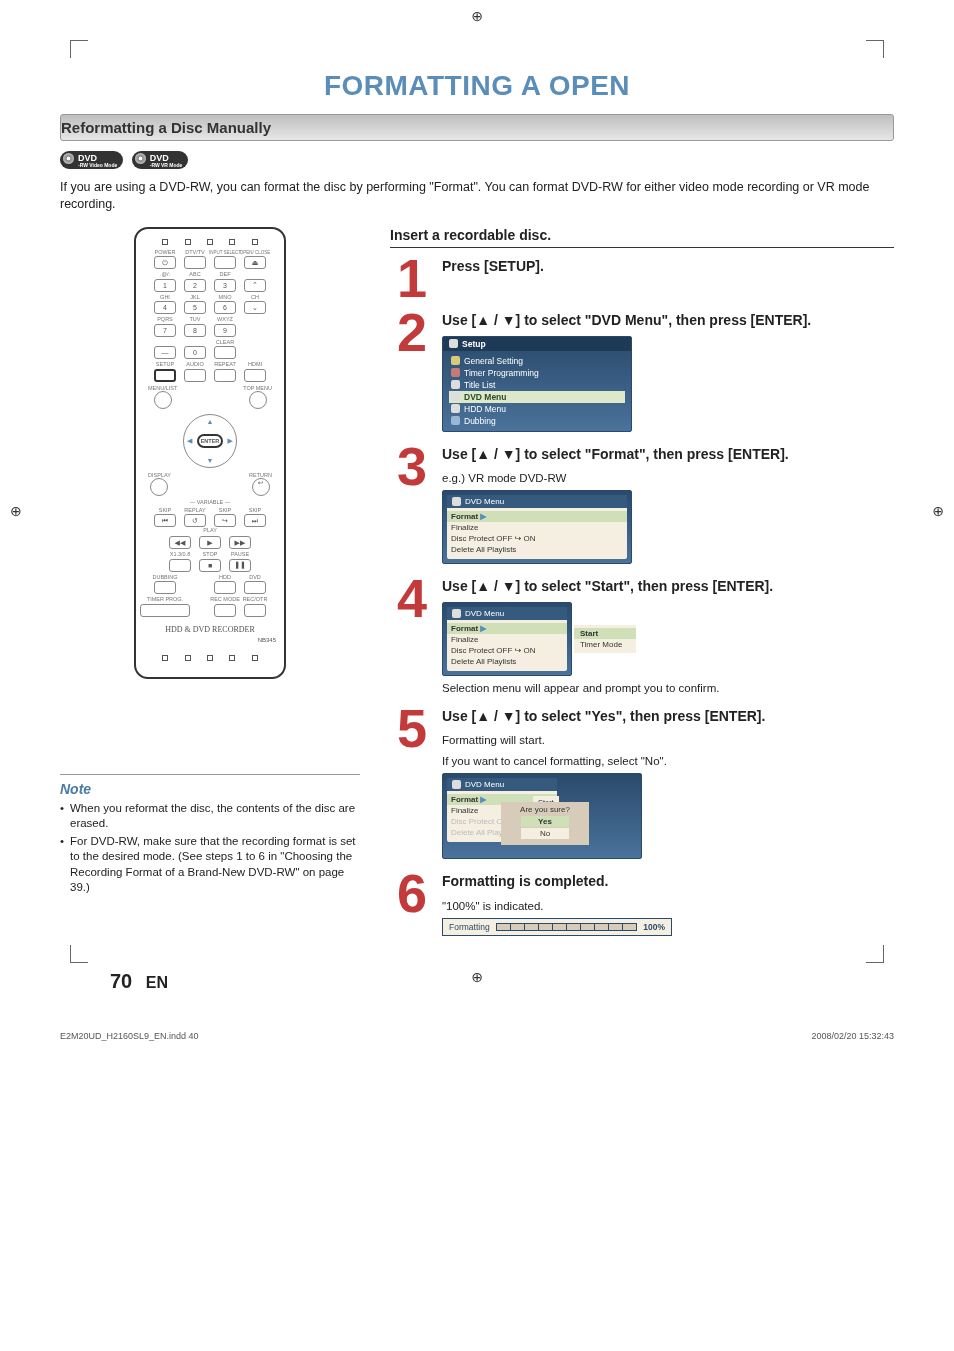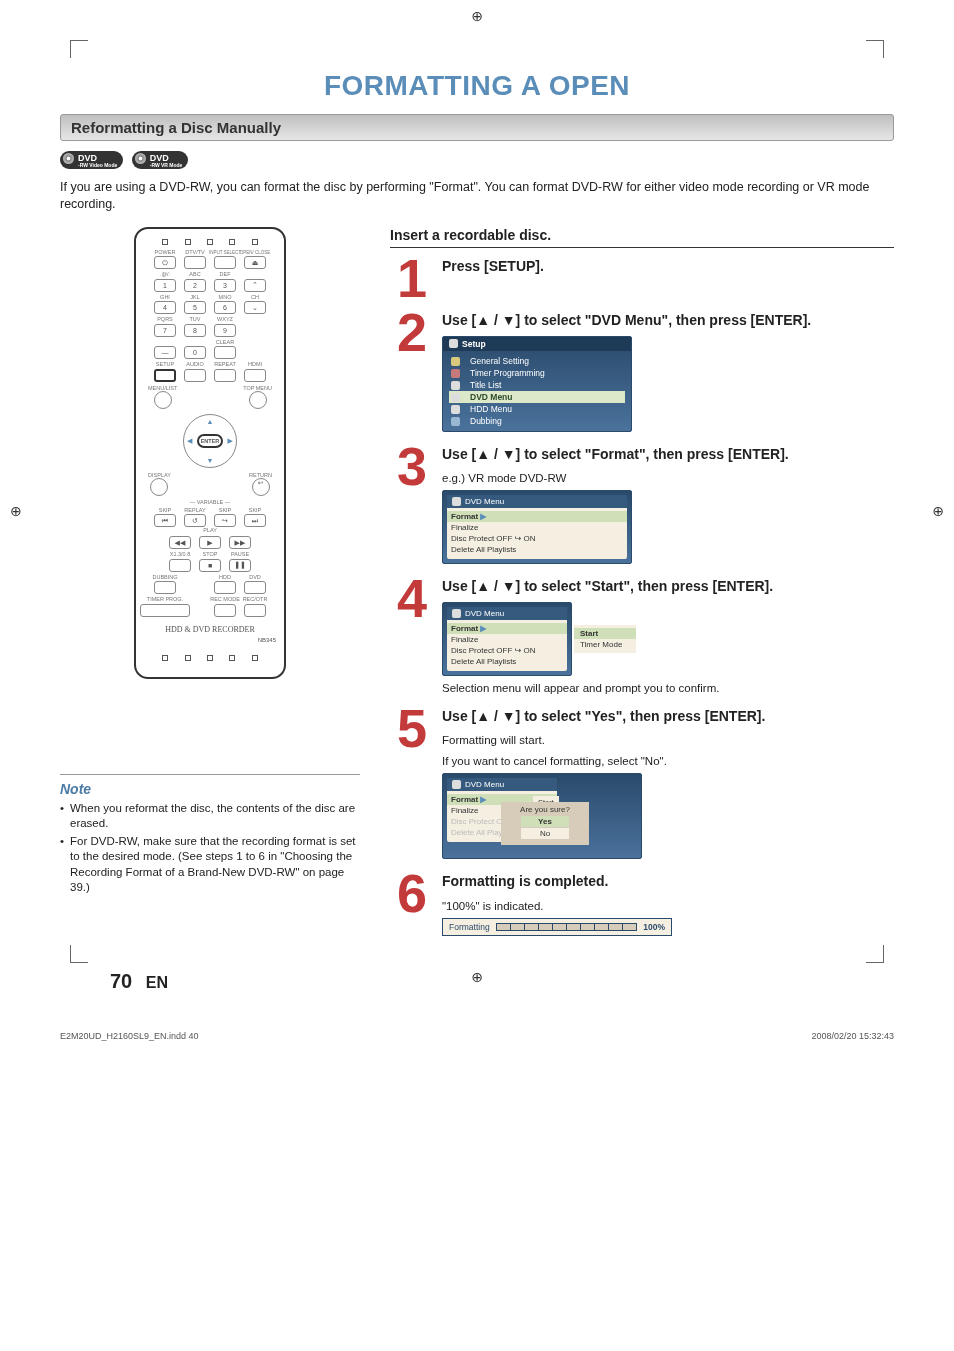--- a/index.html
+++ b/index.html
@@ -35,21 +35,21 @@
     color: #5a8db8;
     font-size: 28px;
     font-weight: bold;
     letter-spacing: 0.5px;
     margin: 30px 0 12px 0;
   }
   .sub-header {
     background: linear-gradient(#bfbfbf,#e6e6e6);
     border: 1px solid #999;
     border-radius: 3px;
-    padding: 4px 10px;
+    padding: 4px 0;
     font-weight: bold;
     font-size: 15px;
     color: #333;
     margin-bottom: 10px;
   }
   .badges { margin: 6px 0 8px 0; }
   .dvd-badge {
     display:inline-block; background:#333; color:#fff; font-size:9px;
     padding:3px 6px 1px 18px; border-radius:10px; font-weight:bold;
     position:relative; margin-right:4px; line-height:1;
@@ -132,21 +132,21 @@
     border:1px solid #2a4a6b;
     width: 190px;
     font-size:8.5px;
     color:#fff;
     margin-top:6px;
     border-radius:2px;
   }
   .osd-title{ background:#1f3a56; padding:2px 6px; font-weight:bold; display:flex;align-items:center;gap:4px;}
   .osd-title .ico{width:9px;height:9px;background:#ddd;border-radius:2px;display:inline-block;}
   .osd-body{ padding:4px 6px; }
-  .osd-item{ padding:1px 2px; display:flex; align-items:flex-end; gap:10px;}
+  .osd-item{ padding:1px 2px; display:flex; align-items:flex-start; gap:4px;}
   .osd-item .ico{width:9px;height:9px;border-radius:2px;display:inline-block;flex-shrink:0;}
   .osd-item.sel{ background:#dde8c8; color:#2a4a2a; font-weight:bold;}
   .osd .submenu{ background:#f5efe2; color:#333; margin:4px; padding:4px; font-size:8px; border-radius:2px;}
   .osd .submenu .hdr{background:#365a7d;color:#fff;margin:-4px -4px 3px -4px;padding:2px 5px;display:flex;align-items:center;gap:4px;}
   .osd .submenu .row{padding:1px 0;}
   .osd .submenu .row.sel{background:#cfe0b8;font-weight:bold;margin:0 -4px;padding:1px 4px;}
   .osd .submenu .play{color:#5a8db8;}
   .osd .side-panel{ position:absolute; background:#f5efe2; color:#333; font-size:8px; padding:3px 6px; }
   .osd.rel{position:relative;}
   .osd .panel-right{ position:absolute; right:-65px; top:22px; width:62px;}

